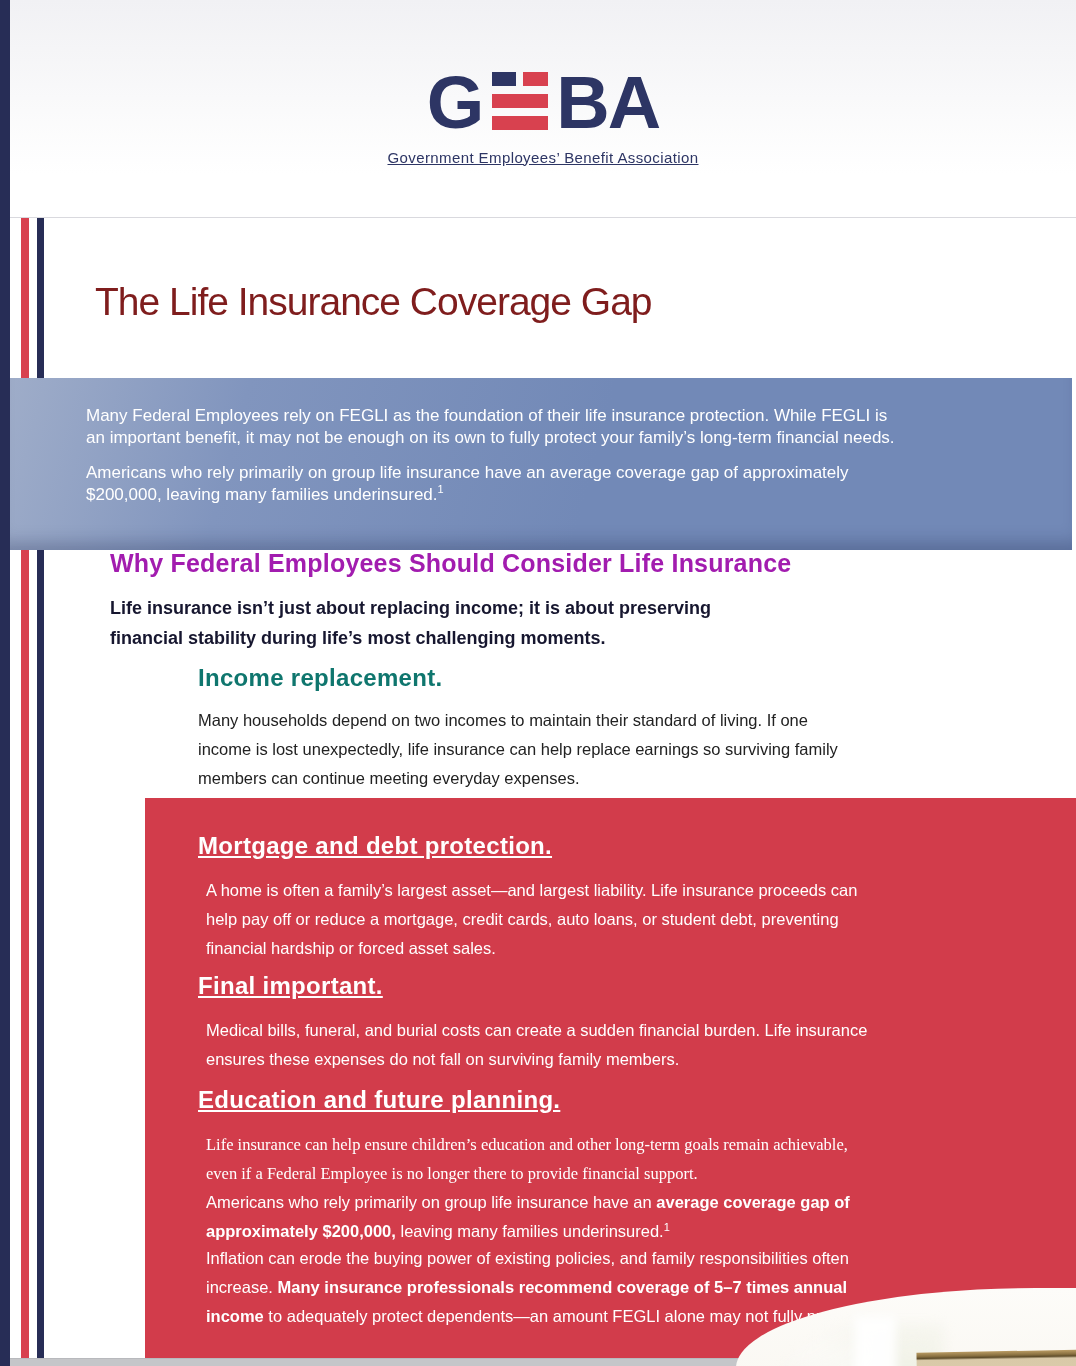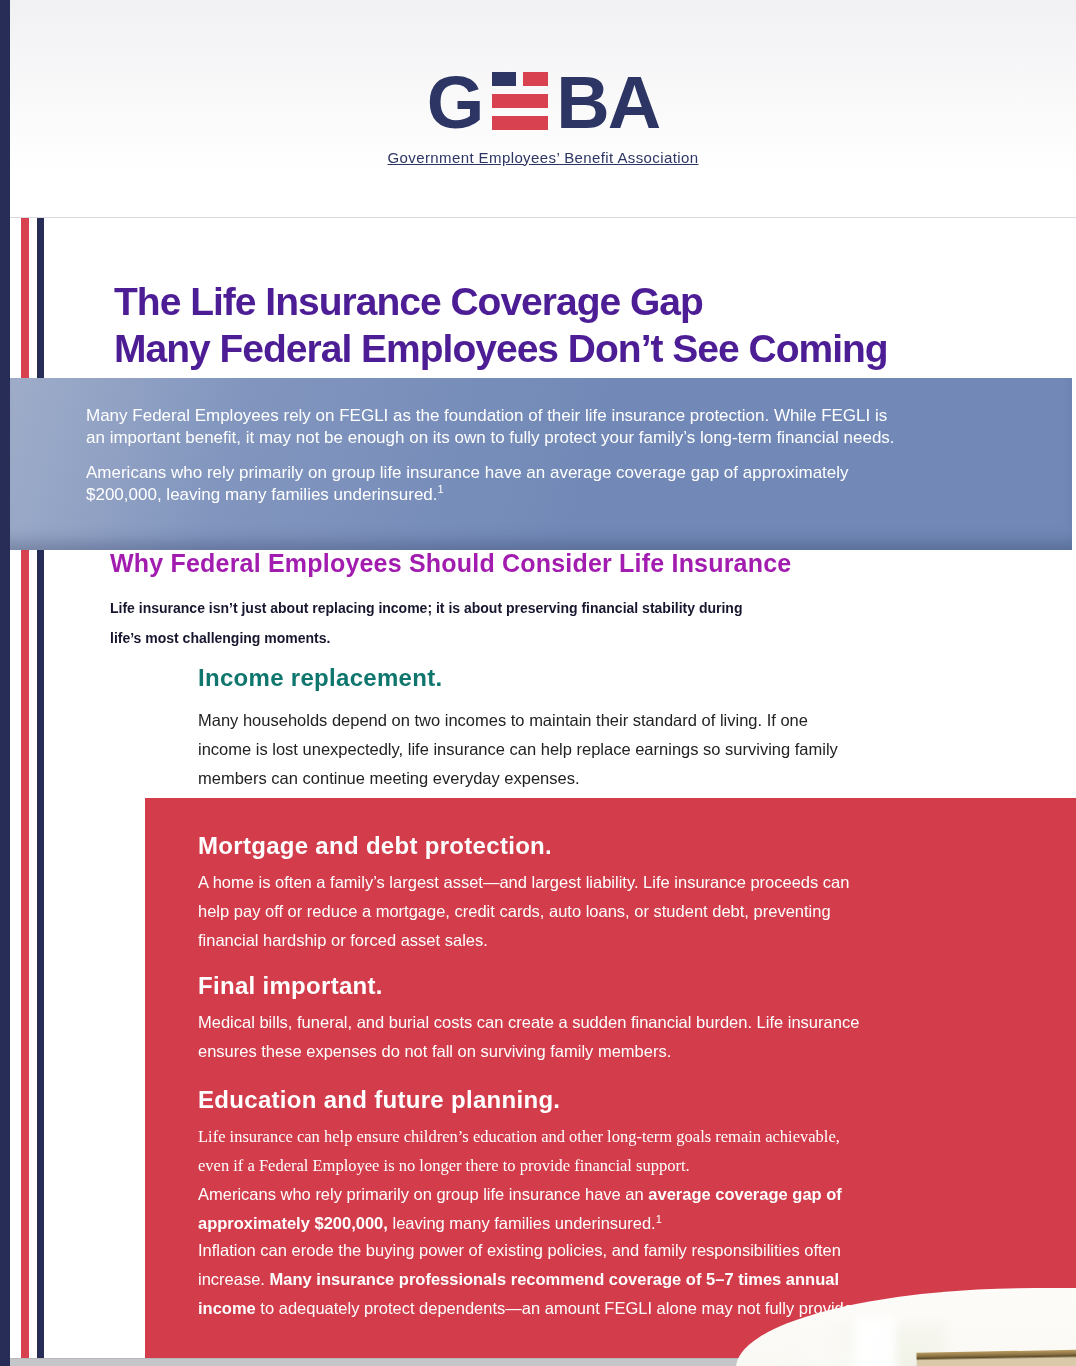--- a/index.html
+++ b/index.html
@@ -28,49 +28,49 @@
   .flag-bar { flex:1; height:14px; background:#d8414f; }
   .flag-bar-full { width:100%; height:14px; background:#d8414f; }
   .logo-tagline { margin-top:9px; font-size:15px; color:#2d3564; letter-spacing:0.4px; font-weight:normal;text-decoration:underline; }
 
   
   .stripe-red  { position:absolute; left:21px; top:217px; width:8px; height:1141px; background:#d8414f; z-index:2; }
   .stripe-navy { position:absolute; left:37px; top:217px; width:7px; height:1141px; background:#272d56; z-index:2; }
 
   
   .title {
-    position:absolute; left:114px; top:252px; width:900px; z-index:6;
-    color:#4c1d95; font-weight:bold; font-size:39px; line-height:47px; letter-spacing:-1px;
+    position:absolute; left:95px; top:252px; width:900px; z-index:6;
+    color:#7f1d1d; font-weight:normal; font-size:39px; line-height:47px; letter-spacing:-1px;
   }
 
   
   .banner {
     position:absolute; left:6px; top:378px; width:1066px; height:172px; z-index:6;
     background:linear-gradient(105deg,#9fadc9 0%, #8195be 22%, #7289b7 55%, #7289b7 100%);
     box-shadow: inset 0 -16px 16px -8px rgba(28,38,78,0.28);
     box-sizing:border-box; padding:27px 0 0 80px;
     color:#ffffff;
   }
   .banner p { margin:0 0 13px 0; font-size:17px; line-height:22px; max-width:810px; }
   sup.fn { font-size:11px; line-height:0; vertical-align:super; }
 
   
   .why { position:absolute; left:110px; top:549px; width:760px; z-index:6; }
   .why h2 { margin:0 0 15px 0; font-size:25px; font-weight:bold; color:#a21caf; letter-spacing:0.2px; }
-  .why .intro { margin:0; font-size:14px; font-weight:bold; color:#16162f; line-height:30px; max-width:650px; }
+  .why .intro { margin:0; font-size:18px; font-weight:bold; color:#16162f; line-height:30px; max-width:650px; }
 
   
   .income { position:absolute; left:198px; top:664px; width:660px; z-index:6; }
   .income h3 { margin:0 0 14px 0; font-size:24px; font-weight:bold; color:#0f766e; letter-spacing:0.3px; }
   .income p { margin:0; font-size:16.5px; color:#222222; line-height:29px; max-width:640px; }
 
   
   .red-panel { position:absolute; left:145px; top:798px; width:931px; height:560px; background:#d23c4b; z-index:4; }
-  .red-panel h3 { position:absolute; left:53px; margin:0; font-size:24px; font-weight:bold; color:#ffffff; letter-spacing:0.3px; }
-  .red-panel p  { position:absolute; left:53px; margin:0; font-size:16.5px; color:#ffffff; line-height:29px; max-width:668px; }
+  .red-panel h3 { position:absolute; left:53px; margin:0; font-size:24px; font-weight:bold; color:#ffffff; letter-spacing:0.3px;text-decoration:underline; }
+  .red-panel p  { position:absolute; left:53px; margin:8px; font-size:16.5px; color:#ffffff; line-height:29px; max-width:668px; }
   .rp-h1 { top:34px; }  .rp-p1 { top:70px; }
   .rp-h2 { top:174px; } .rp-p2 { top:210px; }
   .rp-h3 { top:288px; } .rp-p3a { top:324px;font-family:Liberation Serif, serif; } .rp-p3b { top:382px; } .rp-p3c { top:438px; }
 
   
   .bottom-strip { position:absolute; left:10px; top:1358px; width:1066px; height:8px; background:#c5c6c9; border-top:1px solid #b8b9bd; box-sizing:border-box; z-index:3; }
 
   
   .photo-circle {
     position:absolute; left:736px; top:1288px; width:480px; height:240px;
@@ -117,21 +117,20 @@
       </div>
       <div class="logo-tagline">Government Employees’ Benefit Association</div>
     </div>
   </header>
 
   <div class="stripe-red"></div>
   <div class="stripe-navy"></div>
 
   <h1 class="title">
     <span>The Life Insurance Coverage Gap</span><br>
-    <span>Many Federal Employees Don’t See Coming</span>
   </h1>
 
   <div class="banner">
     <p>Many Federal Employees rely on FEGLI as the foundation of their life insurance protection. While FEGLI is an important benefit, it may not be enough on its own to fully protect your family’s long-term financial needs.</p>
     <p><span>Americans who rely primarily on group life insurance have an average coverage gap of approximately $200,000, leaving many families underinsured.</span><sup class="fn">1</sup></p>
   </div>
 
   <section class="why">
     <h2>Why Federal Employees Should Consider Life Insurance</h2>
     <p class="intro">Life insurance isn’t just about replacing income; it is about preserving financial stability during life’s most challenging moments.</p>

